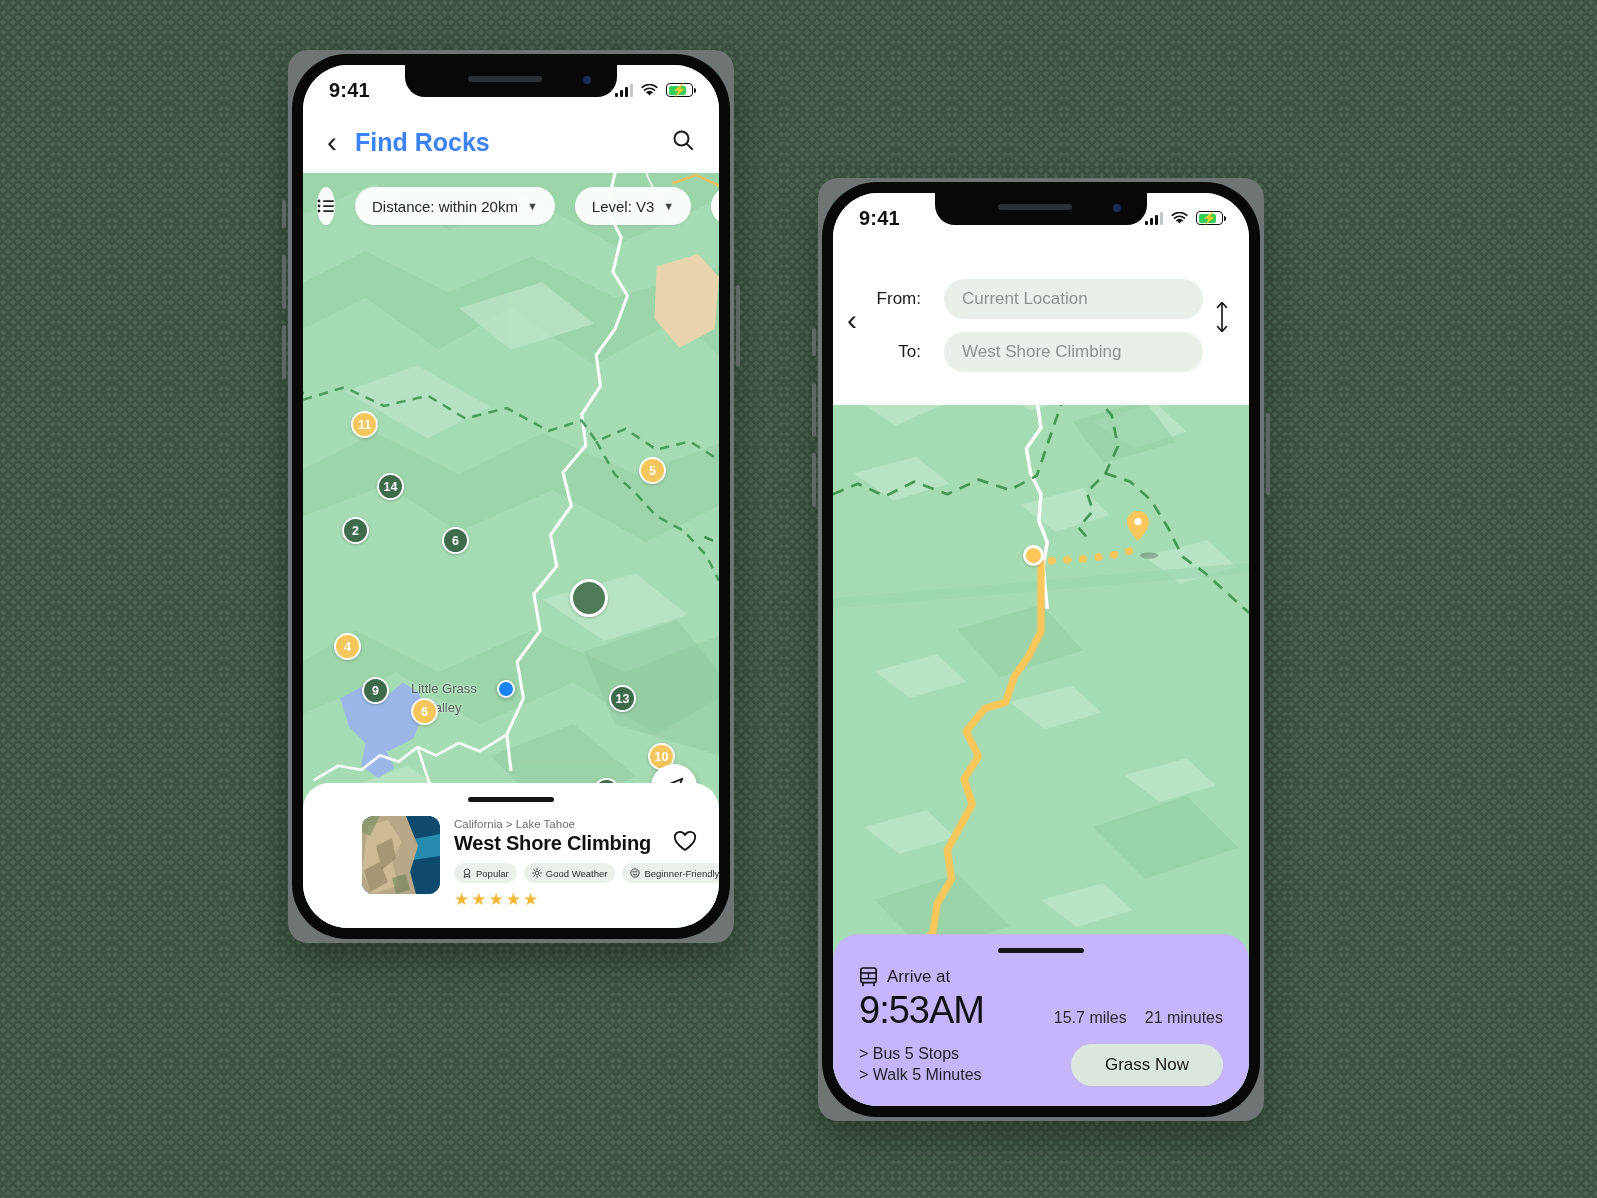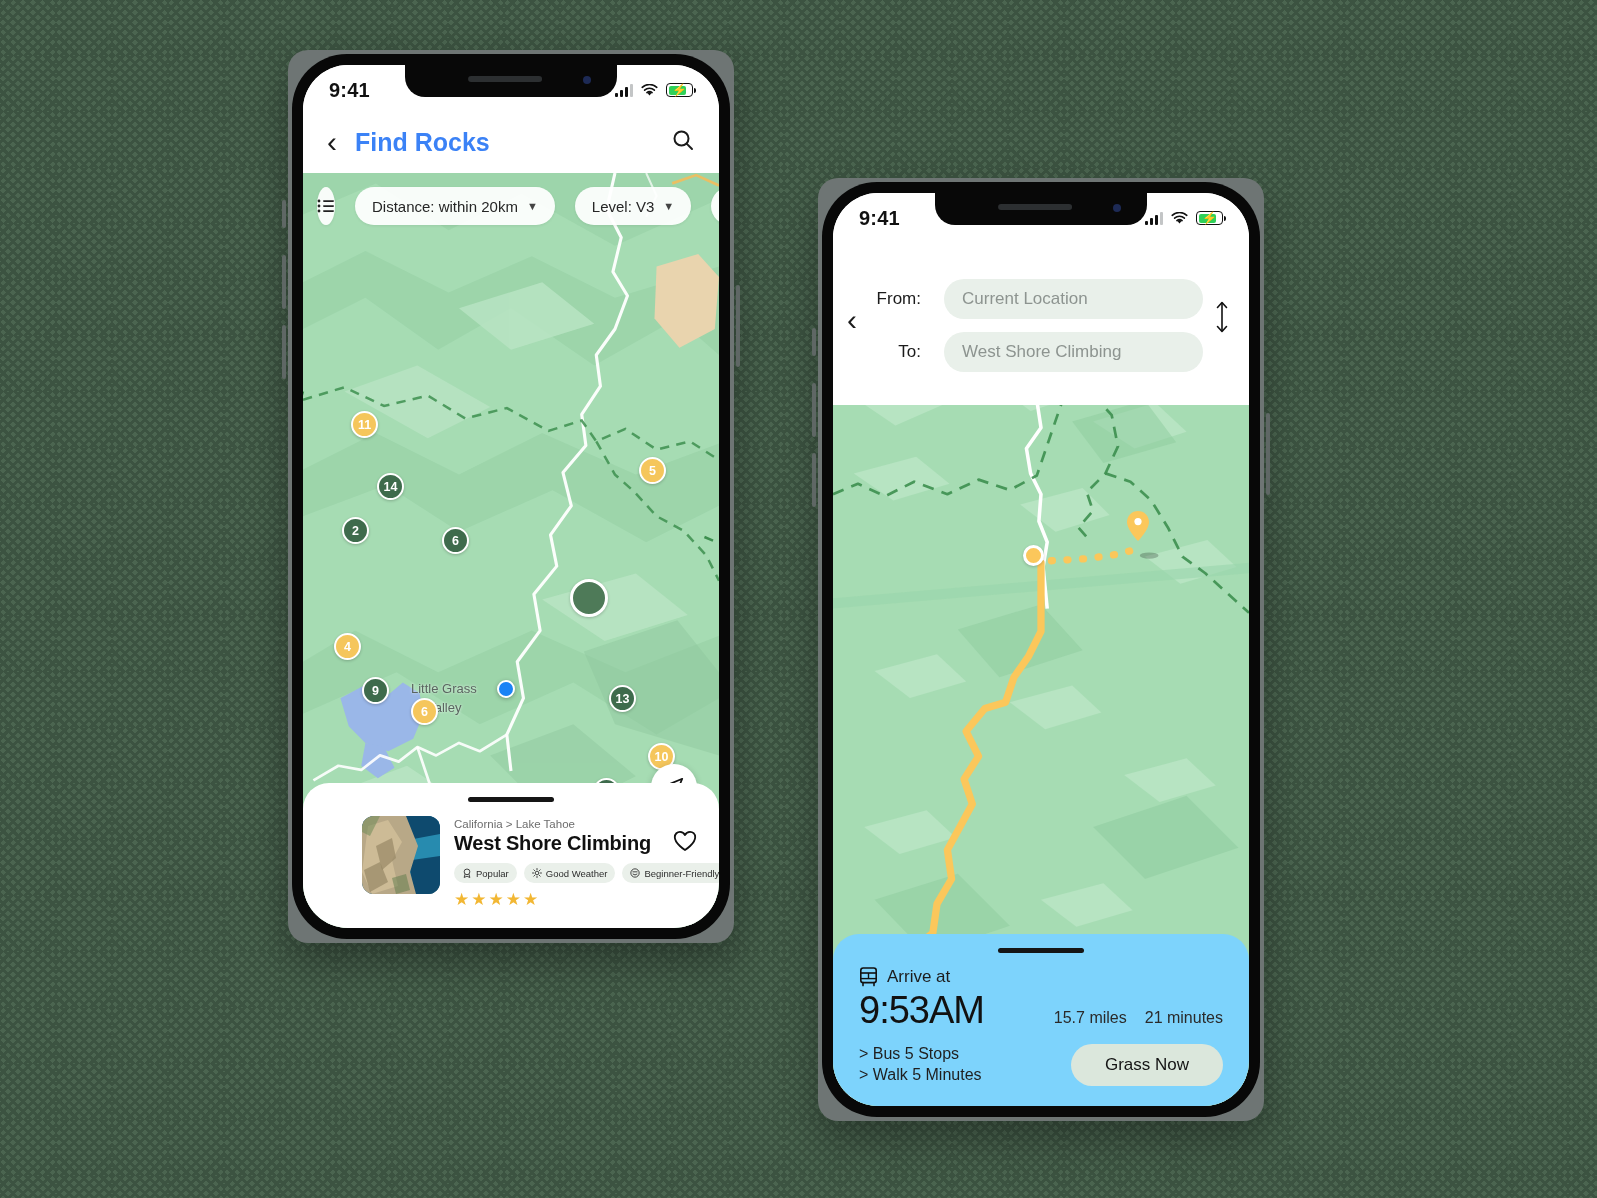--- a/index.html
+++ b/index.html
@@ -219,21 +219,21 @@
   .fieldlabel { width: 54px; text-align:right; font-size: 17px; color:#1b1b1b; }
   .fieldbox {
     flex:1; height: 40px; border-radius: 20px; background:#e9f0ea;
     display:flex; align-items:center; padding: 0 18px;
     font-size: 17px; color:#8d9490;
   }
   .swap { font-size: 24px; color:#111; padding-bottom: 4px; }
 
   
   .rsheet {
-    position:absolute; left:0; right:0; bottom:0; background:#7dd3fc;
+    position:absolute; left:0; right:0; bottom:0; background:#c4b5fd;
     border-top-left-radius: 26px; border-top-right-radius: 26px;
     padding: 14px 26px 20px; z-index: 15;
   }
   .arrive-line { display:flex; align-items:center; gap: 9px; margin-bottom: 2px; }
   .arrive-lbl { font-size: 17px; color:#1c1c1c; }
   .big-row { display:flex; align-items:baseline; }
   .bigtime { font-size: 38px; font-weight: 500; color:#111; letter-spacing:-1px; }
   .metrics { margin-left:auto; display:flex; gap: 18px; font-size: 16px; color:#2a2a2a; padding-bottom: 4px;}
   .steps-row { display:flex; align-items:flex-end; margin-top: 12px; }
   .steps { font-size: 16px; color:#1f1f1f; line-height: 1.3; }

